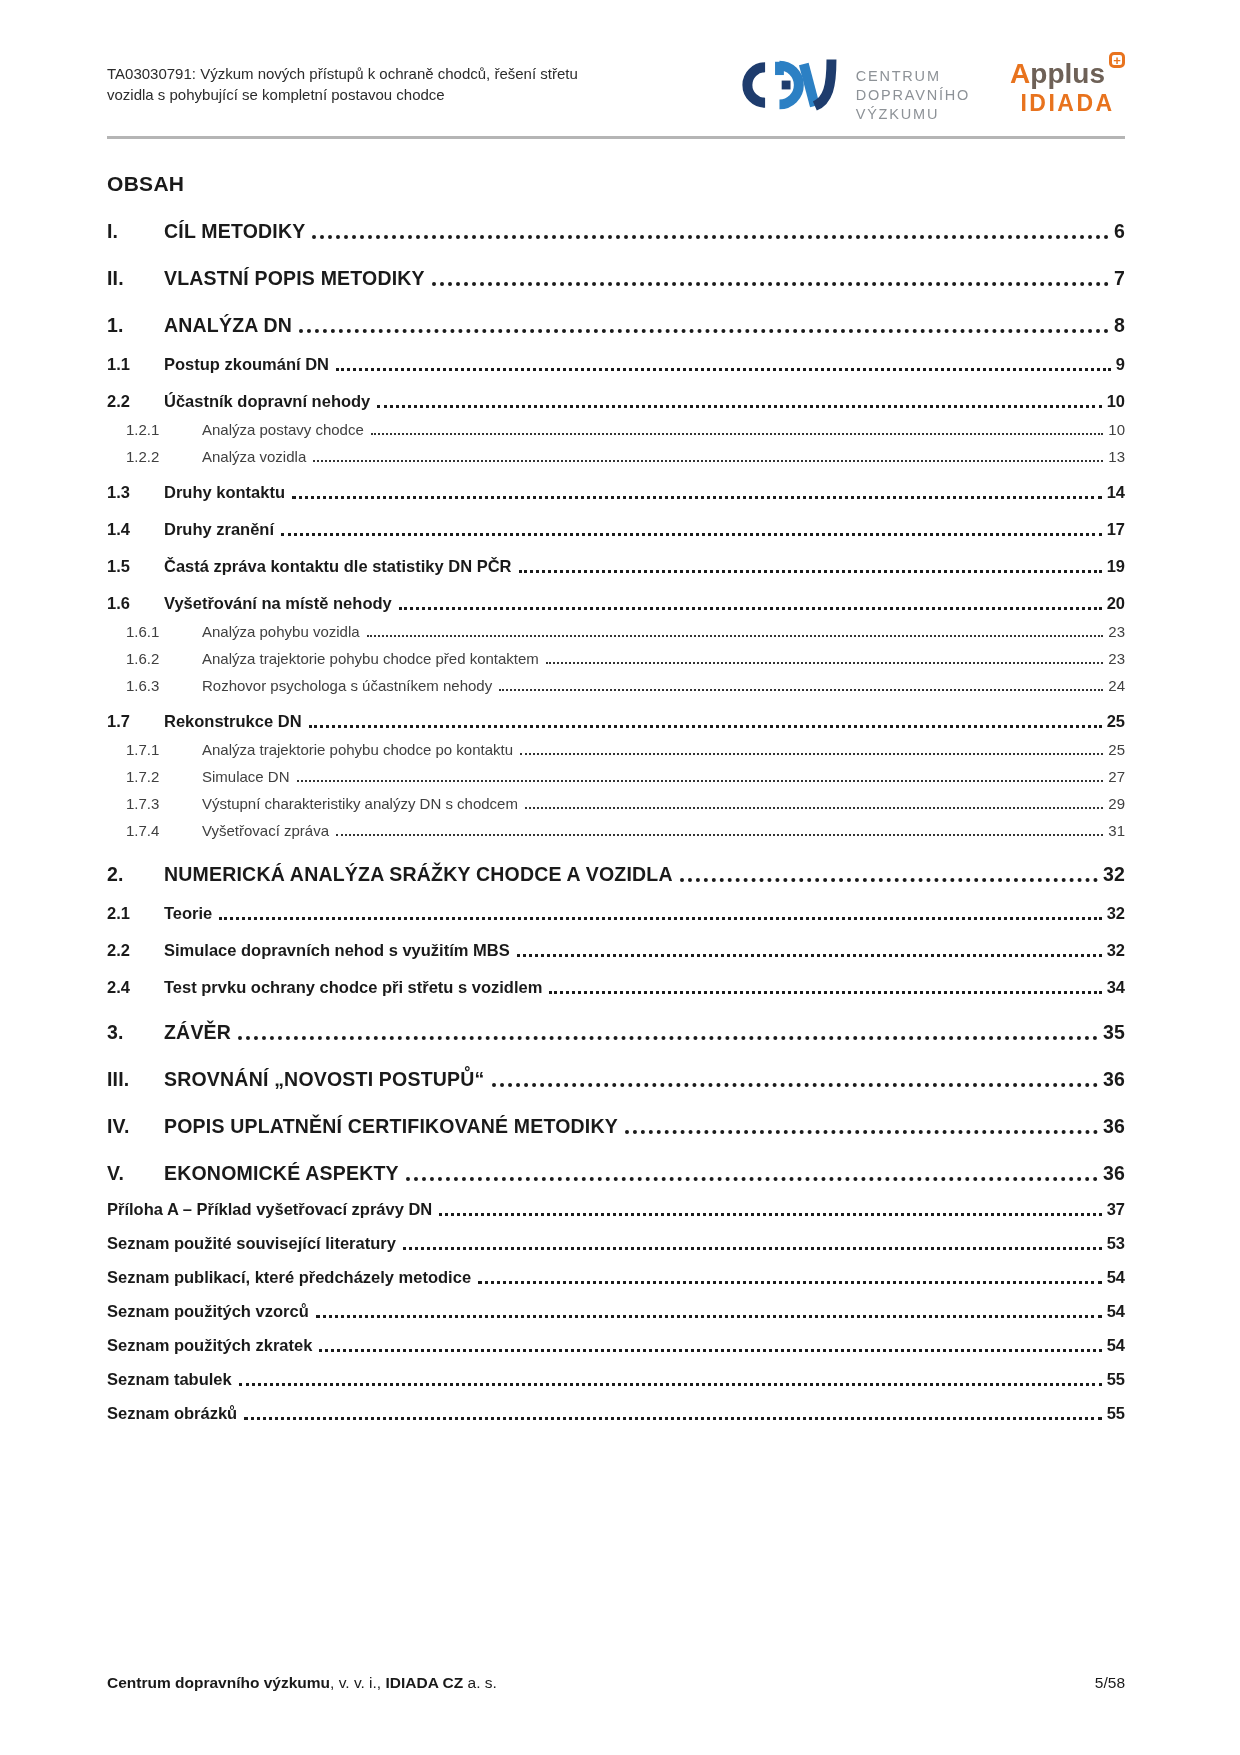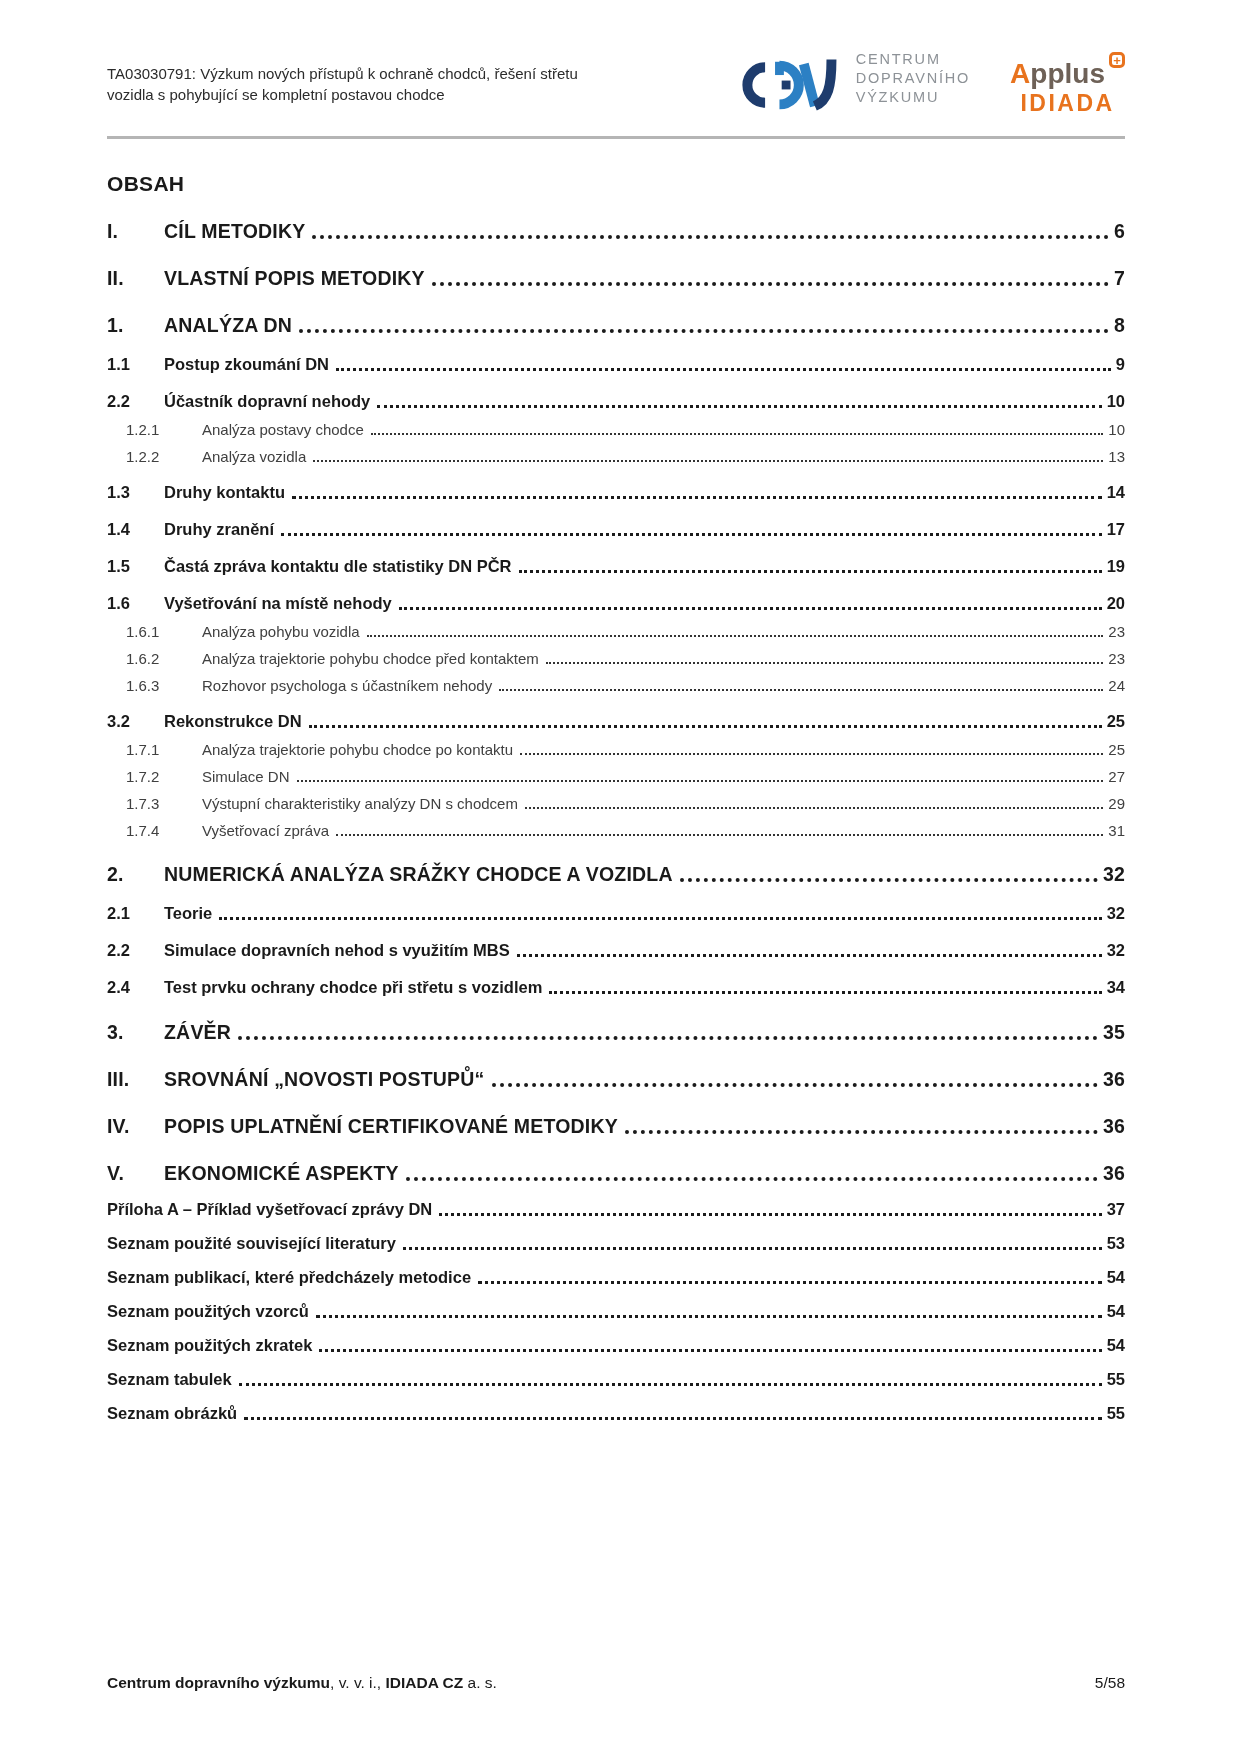--- a/index.html
+++ b/index.html
@@ -9,21 +9,21 @@
     background:#ffffff; color:#1a1a1a;
     font-family:"Liberation Sans", sans-serif;
     overflow:hidden;
   }
 
   
   .header { display:flex; justify-content:space-between; align-items:flex-start;
             padding:50px 115px 0 107px; }
   .project-title { font-size:15px; line-height:1.4; color:#2b2b2b; margin-top:13px; max-width:600px; }
   .logos { display:flex; align-items:center; gap:40px; }
-  .cdv-logo { display:flex; align-items:flex-start; gap:19px; }
+  .cdv-logo { display:flex; align-items:flex-end; gap:19px; }
   .cdv-text { font-size:14.5px; line-height:1.3; color:#8d9297; letter-spacing:1.8px; font-weight:500; }
   .applus-logo { display:flex; flex-direction:column; align-items:center; margin-top:2px; }
   .applus-brand { font-size:28px; font-weight:700; color:#6e6157; position:relative; padding-right:20px; line-height:1.05; }
   .applus-first { color:#e8731e; }
   .plus-badge { position:absolute; top:-7px; right:0; width:16px; height:16px;
                 border:3px solid #e8731e; border-radius:5px; color:#e8731e;
                 font-size:13px; line-height:11px; text-align:center; font-weight:700; }
   .applus-sub { font-size:23px; font-weight:700; color:#e8731e; letter-spacing:2.5px; margin-top:1px; }
   .header-rule { border:none; border-top:3px solid #b5b5b5; margin:12px 115px 0 107px; }
 
@@ -177,21 +177,21 @@
           <span class="leader"></span>
           <span class="toc-page">23</span>
         </div>
         <div class="toc-row level-subsub">
           <span class="toc-num">1.6.3</span>
           <span class="toc-title">Rozhovor psychologa s účastníkem nehody</span>
           <span class="leader"></span>
           <span class="toc-page">24</span>
         </div>
         <div class="toc-row level-sub">
-          <span class="toc-num">3.2</span>
+          <span class="toc-num">1.7</span>
           <span class="toc-title">Rekonstrukce DN</span>
           <span class="leader"></span>
           <span class="toc-page">25</span>
         </div>
         <div class="toc-row level-subsub">
           <span class="toc-num">1.7.1</span>
           <span class="toc-title">Analýza trajektorie pohybu chodce po kontaktu</span>
           <span class="leader"></span>
           <span class="toc-page">25</span>
         </div>

